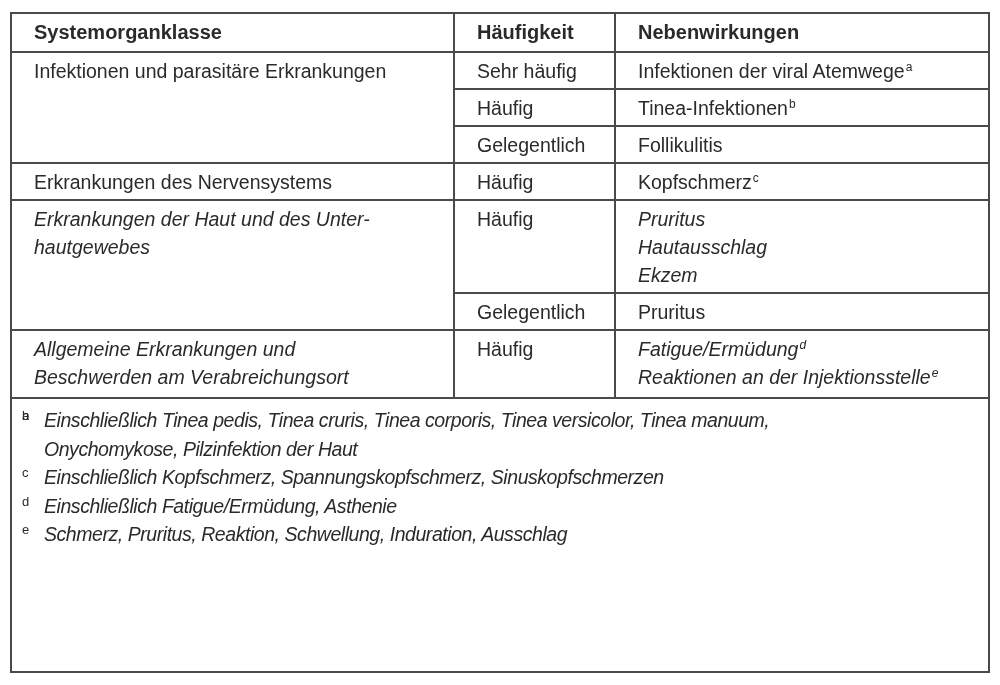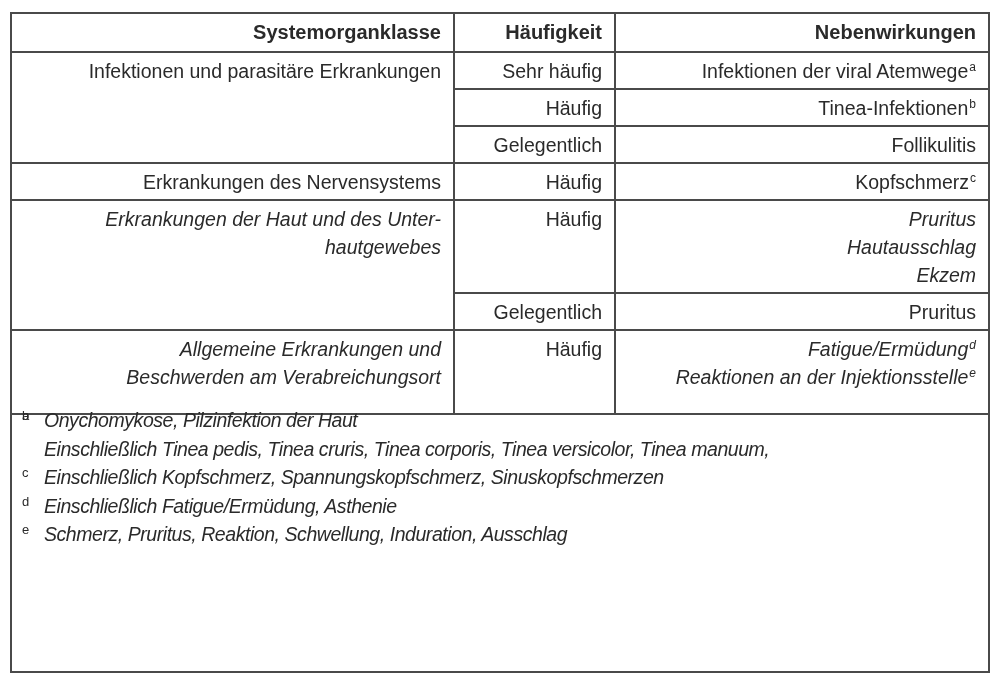--- a/index.html
+++ b/index.html
@@ -28,22 +28,22 @@
       position: absolute;
       left: 0;
       top: 0;
       width: 976px;
       border-collapse: collapse;
       table-layout: fixed;
     }
     table.ae td, table.ae th {
       border: 2px solid #4a4a4a;
       vertical-align: top;
-      text-align: right;
-      padding: 0 12px;
+      text-align: left;
+      padding: 0 22px;
       font-size: 19.5px;
       line-height: 28px;
       font-weight: normal;
       box-sizing: border-box;
     }
     table.ae tr > *:first-child { border-left: none; }
     table.ae tr > *:last-child { border-right: none; }
     table.ae thead th {
       border-top: none;
       font-weight: bold;
@@ -138,41 +138,41 @@
           <span class="ae-line">Hautausschlag</span>
           <span class="ae-line">Ekzem</span>
         </td>
       </tr>
       <tr class="row-single">
         <td>Gelegentlich</td>
         <td><span>Pruritus</span></td>
       </tr>
 
       <tr>
-        <td style="height:84px;">
+        <td style="height:68px;">
           <span class="ae-line">Allgemeine Erkrankungen und</span>
           <span class="ae-line">Beschwerden am Verabreichungsort</span>
         </td>
         <td>Häufig</td>
         <td>
           <span class="ae-line"><span>Fatigue/Ermüdung</span><sup>d</sup></span>
           <span class="ae-line"><span>Reaktionen an der Injektionsstelle</span><sup>e</sup></span>
         </td>
       </tr>
     </tbody>
   </table>
 
   <div class="footnotes">
     <div class="fn">
       <span class="mark">a</span>
     </div>
     <div class="fn">
       <span class="mark">b</span>
+      <span class="ae-line">Einschließlich Tinea pedis, Tinea cruris, Tinea corporis, Tinea versicolor, Tinea manuum,</span>
       <span class="ae-line">Onychomykose, Pilzinfektion der Haut</span>
-      <span class="ae-line">Einschließlich Tinea pedis, Tinea cruris, Tinea corporis, Tinea versicolor, Tinea manuum,</span>
     </div>
     <div class="fn">
       <span class="mark">c</span>
       <span class="ae-line">Einschließlich Kopfschmerz, Spannungskopfschmerz, Sinuskopfschmerzen</span>
     </div>
     <div class="fn">
       <span class="mark">d</span>
       <span class="ae-line">Einschließlich Fatigue/Ermüdung, Asthenie</span>
     </div>
     <div class="fn">

